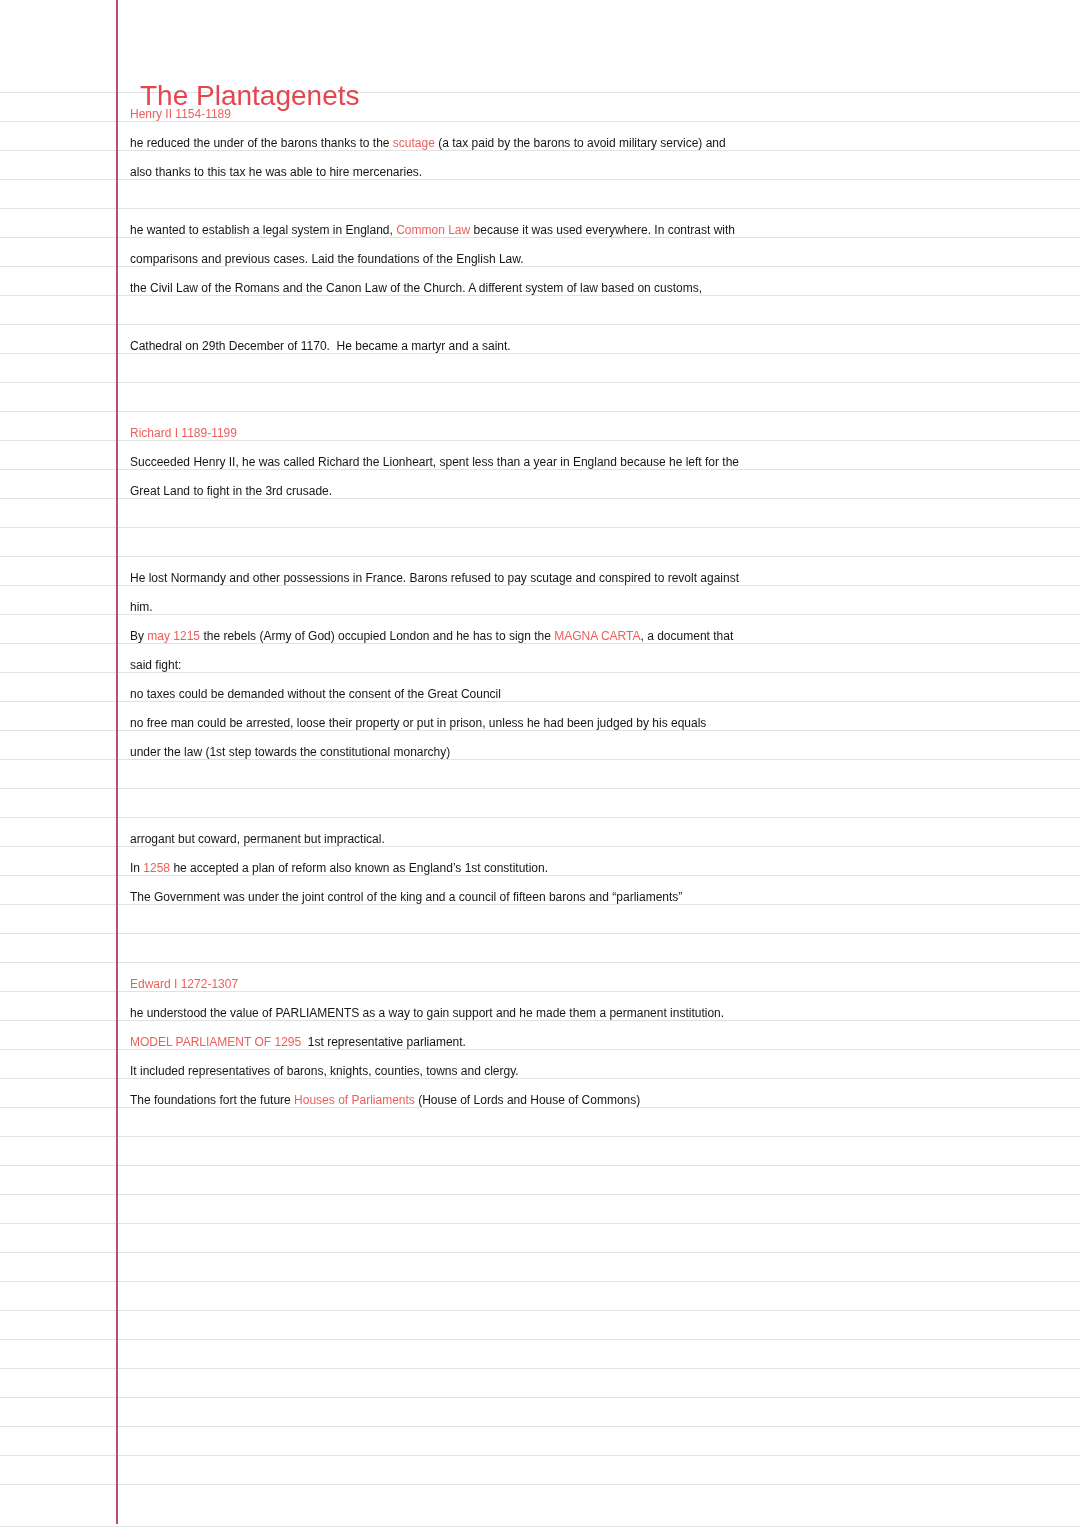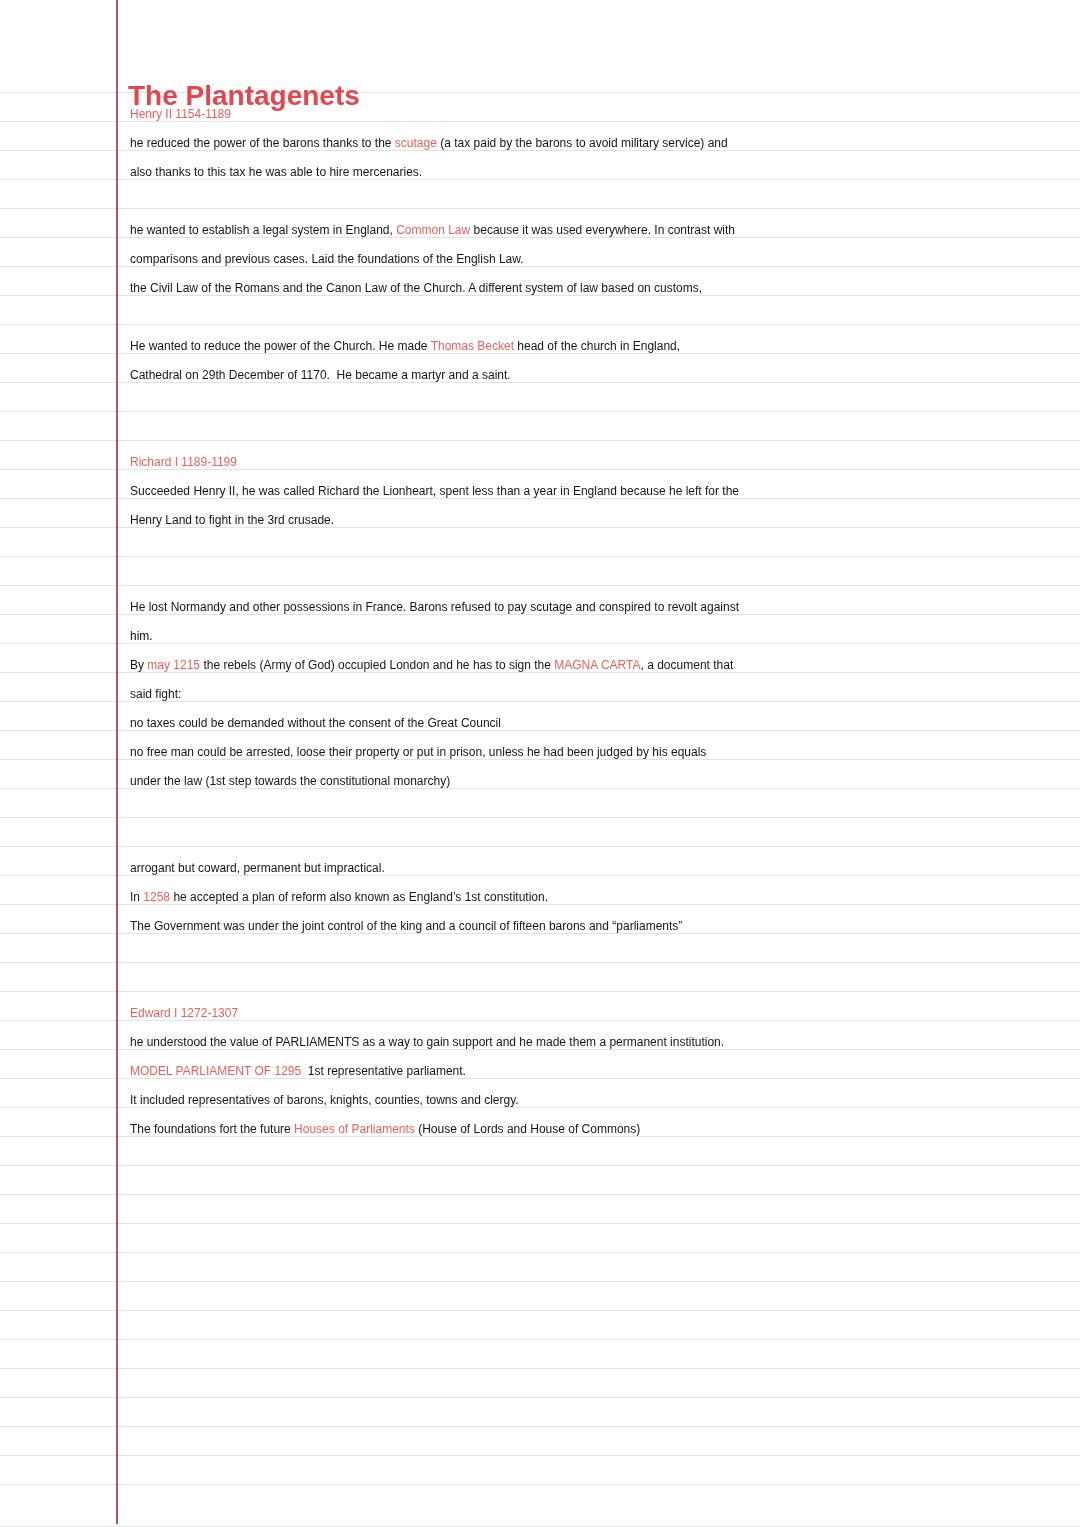--- a/index.html
+++ b/index.html
@@ -30,24 +30,24 @@
     background: var(--margin-color, #b55268);
   }
   .page-edge-bottom {
     position: absolute;
     left: 0; bottom: 0;
     width: 100%; height: 1px;
     background: #e6e6e6;
   }
   .title {
     position: absolute;
-    left: 128px; top: 62px;
+    left: 140px; top: 62px;
     font-size: 28px;
     line-height: 30px;
-    font-weight: 700;
+    font-weight: 400;
     color: var(--title-color, #e5464d);
     white-space: pre;
   }
   .content {
     position: absolute;
     left: 130px; top: 100px;
     width: 930px;
     font-size: 12px;
     color: var(--text-color, #161616);
   }
@@ -62,34 +62,33 @@
 </style>
 </head>
 <body>
 
 <div class="page">
   <div class="ruling"></div>
   <div class="margin-line"></div>
   <h1 class="title">The Plantagenets</h1>
   <div class="content">
       <div class="row heading"><span class="red">Henry II 1154-1189</span></div>
-      <div class="row"><span>he reduced the power of the barons thanks to the </span><span class="red">scutage</span><span> (a tax paid by the barons to avoid military service) and</span></div>
+      <div class="row"><span>he reduced the under of the barons thanks to the </span><span class="red">scutage</span><span> (a tax paid by the barons to avoid military service) and</span></div>
       <div class="row"><span>also thanks to this tax he was able to hire mercenaries.</span></div>
       <div class="row"></div>
       <div class="row"><span>he wanted to establish a legal system in England, </span><span class="red">Common Law</span><span> because it was used everywhere. In contrast with</span></div>
       <div class="row"><span>comparisons and previous cases. Laid the foundations of the English Law.</span></div>
       <div class="row"><span>the Civil Law of the Romans and the Canon Law of the Church. A different system of law based on customs,</span></div>
       <div class="row"></div>
-      <div class="row"><span>He wanted to reduce the power of the Church. He made </span><span class="red">Thomas Becket</span><span> head of the church in England,</span></div>
       <div class="row"><span>Cathedral on 29th December of 1170.  He became a martyr and a saint.</span></div>
       <div class="row"></div>
       <div class="row"></div>
       <div class="row heading"><span class="red">Richard I 1189-1199</span></div>
       <div class="row"><span>Succeeded Henry II, he was called Richard the Lionheart, spent less than a year in England because he left for the</span></div>
-      <div class="row"><span>Henry Land to fight in the 3rd crusade.</span></div>
+      <div class="row"><span>Great Land to fight in the 3rd crusade.</span></div>
       <div class="row"></div>
       <div class="row"></div>
       <div class="row"><span>He lost Normandy and other possessions in France. Barons refused to pay scutage and conspired to revolt against</span></div>
       <div class="row"><span>him.</span></div>
       <div class="row"><span>By </span><span class="red">may 1215</span><span> the rebels (Army of God) occupied London and he has to sign the </span><span class="red">MAGNA CARTA</span><span>, a document that</span></div>
       <div class="row"><span>said fight:</span></div>
       <div class="row"><span>no taxes could be demanded without the consent of the Great Council</span></div>
       <div class="row"><span>no free man could be arrested, loose their property or put in prison, unless he had been judged by his equals</span></div>
       <div class="row"><span>under the law (1st step towards the constitutional monarchy)</span></div>
       <div class="row"></div>

